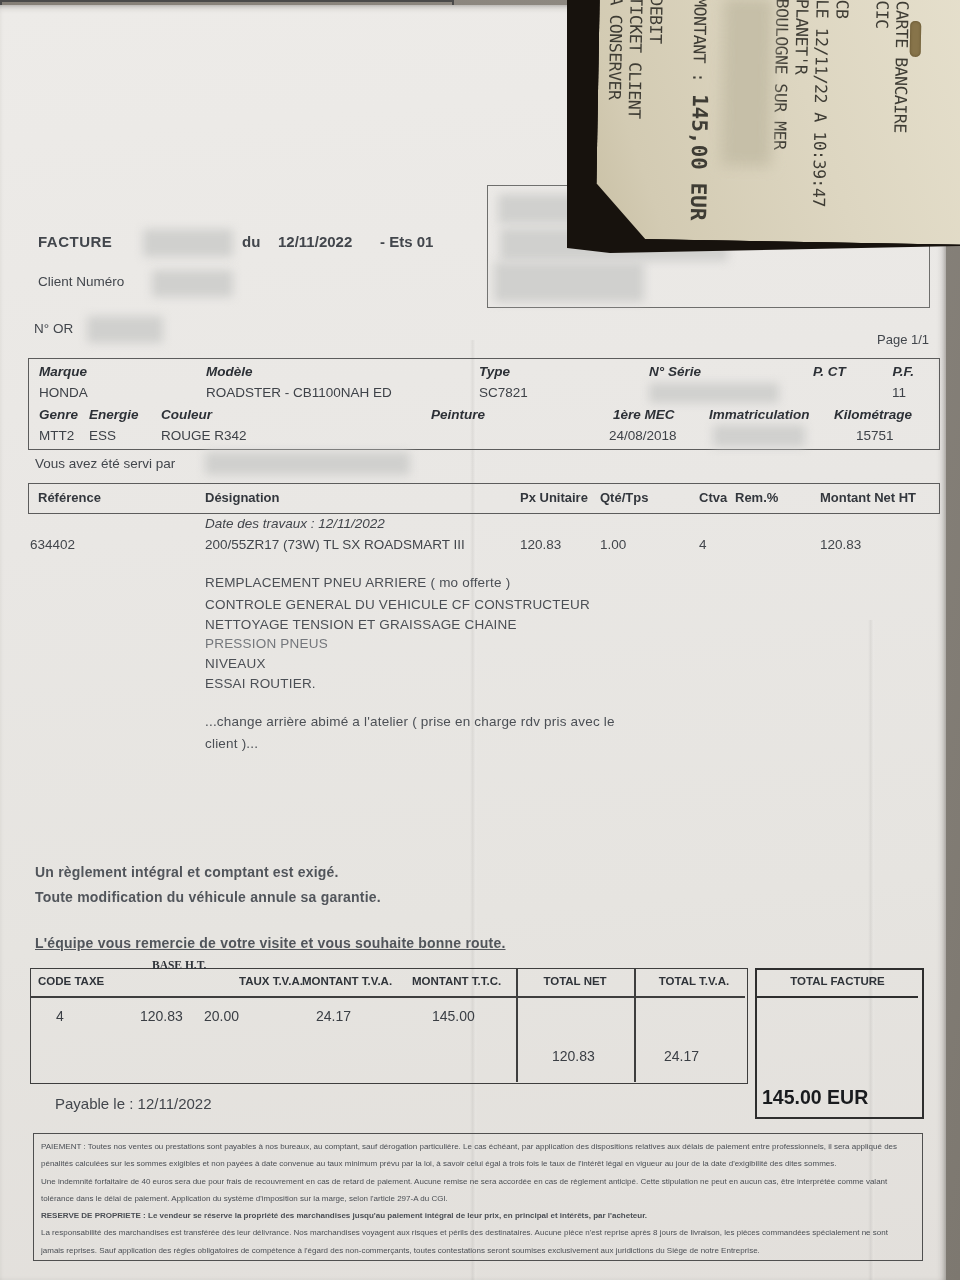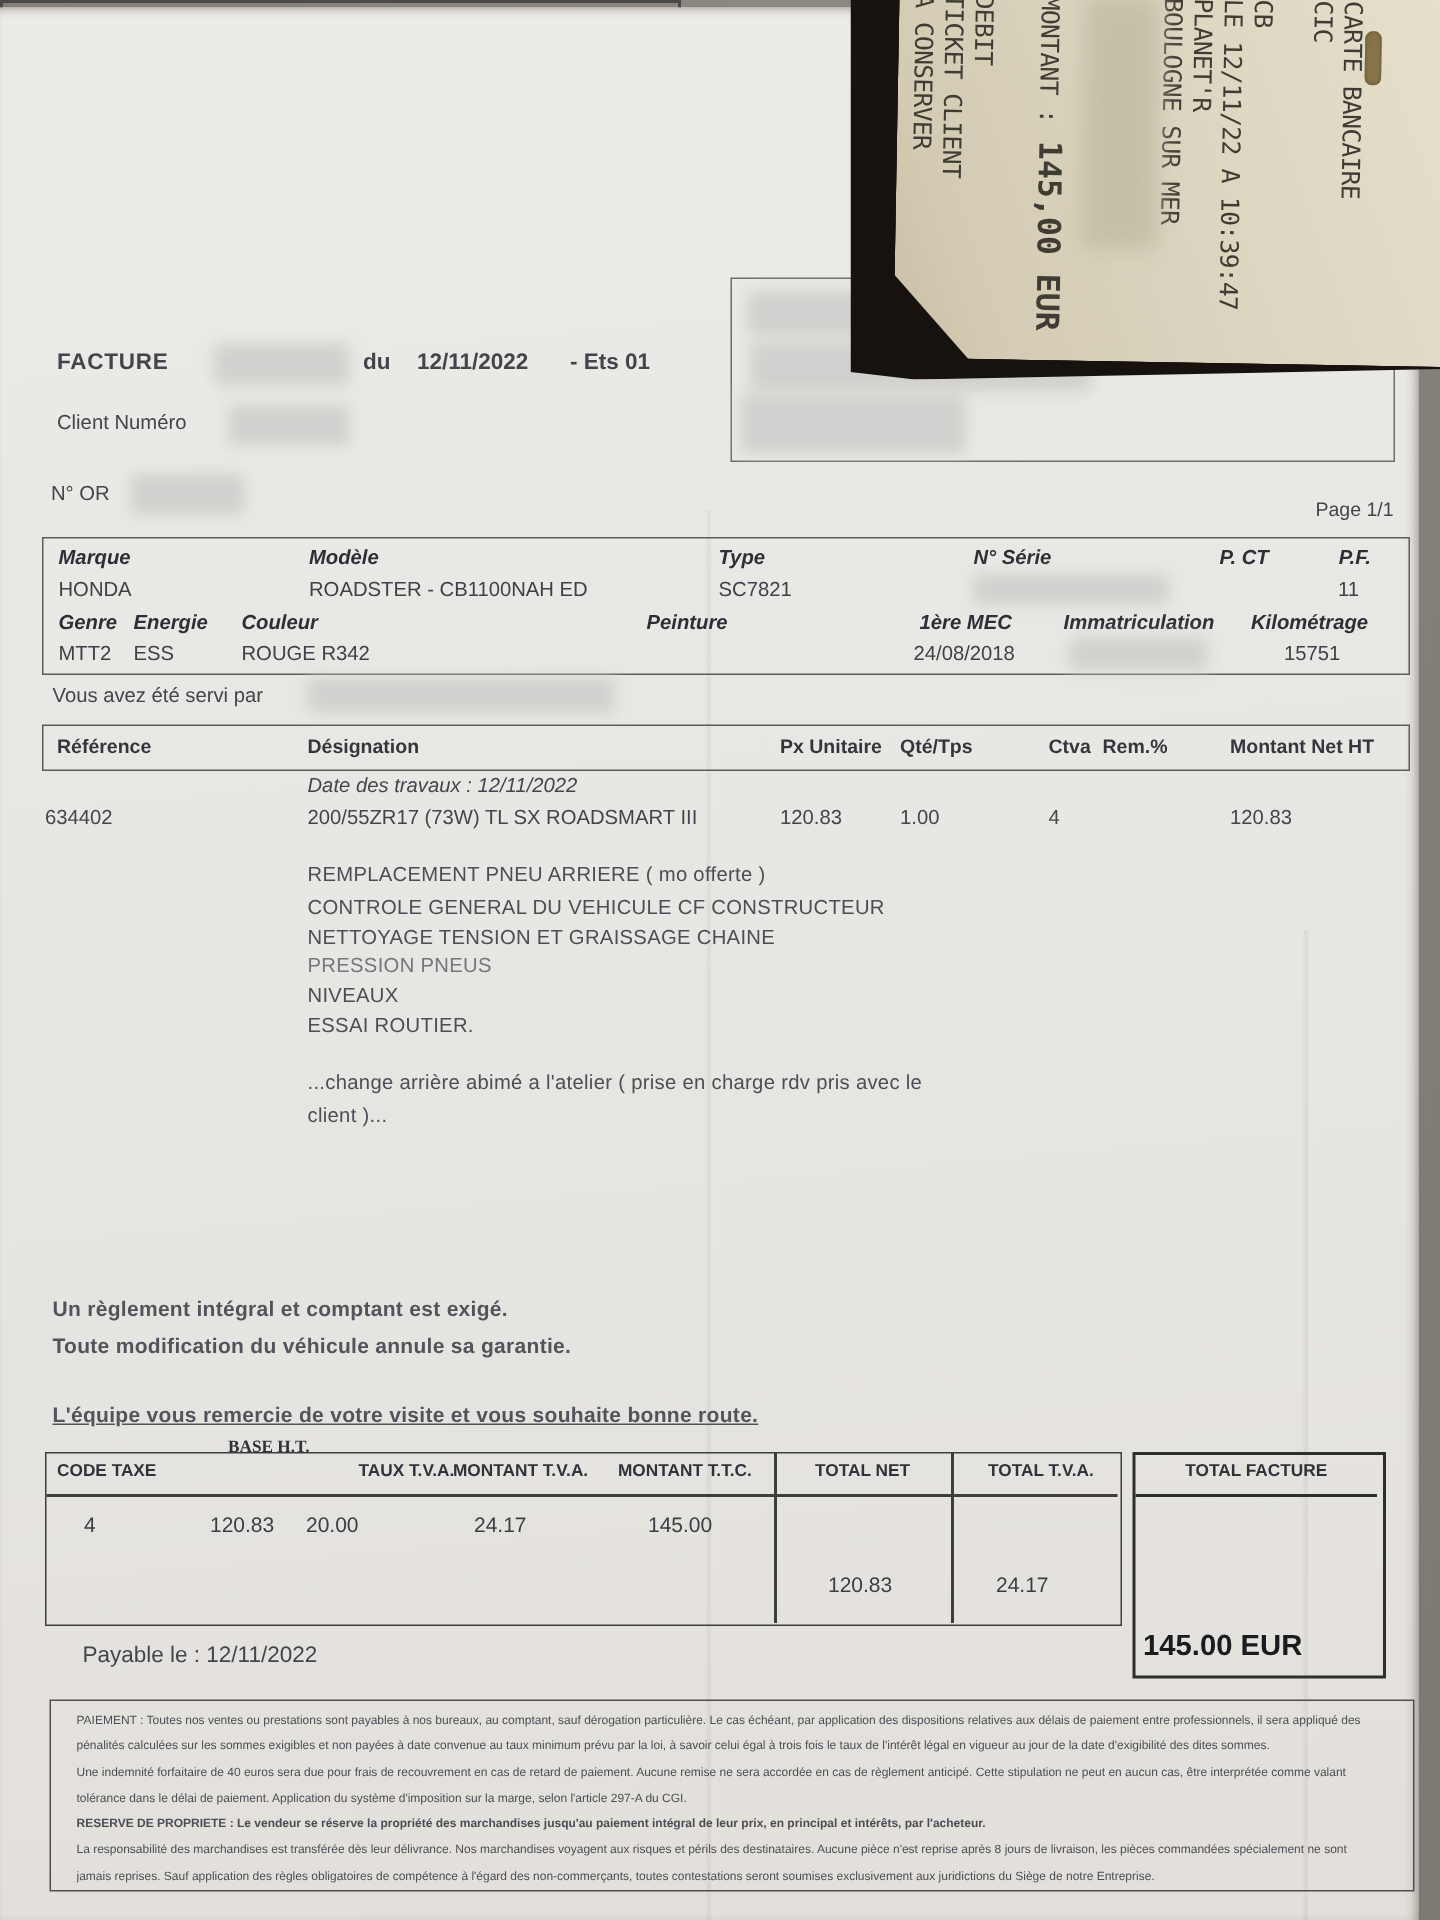--- a/index.html
+++ b/index.html
@@ -24,21 +24,21 @@
   .company .s{font-size:12px;line-height:15.5px;}
   .vh{font-size:13.5px;font-weight:bold;font-style:italic;color:#2c3036;white-space:nowrap;}
   .vv{font-size:13.5px;color:#3e4248;white-space:nowrap;}
   .th{font-size:13px;font-weight:bold;color:#33373d;white-space:nowrap;}
   .td{font-size:13.5px;color:#42464c;white-space:nowrap;}
   .svc{font-size:13.5px;color:#4b4f55;letter-spacing:.2px;white-space:nowrap;}
   .term{font-size:14px;font-weight:bold;color:#51555b;letter-spacing:.2px;white-space:nowrap;}
   .toth{font-size:11.5px;font-weight:bold;color:#2f3339;white-space:nowrap;}
   .totv{font-size:14px;color:#3a3e44;white-space:nowrap;}
   .fp{font-size:8px;line-height:17.3px;color:#4a4e54;white-space:nowrap;overflow:hidden;}
-  .fineprint{left:33px;top:1133px;width:874px;height:118px;border:1.3px solid #4f4f4f;padding:4px 17px;}
+  .fineprint{left:33px;top:1133px;width:874px;height:118px;border:1.3px solid #4f4f4f;padding:4px 7px;}
   .blackobj{position:absolute;left:560px;top:0;width:402px;height:256px;background:#17120d;
             clip-path:polygon(7px 0,402px 0,402px 246px,50px 253px,7px 248px);}
   .receipt{position:absolute;left:980px;top:-20px;width:265px;height:380px;
            transform:rotate(91deg);transform-origin:top left;
            background:linear-gradient(160deg,#e6e0cd 0%,#ddd6c1 45%,#d3cbb3 85%,#c9c0a5 100%);
            clip-path:polygon(0 0,100% 0,100% calc(100% - 50px),calc(100% - 55px) 100%,0 100%);
            padding-top:68px;padding-left:22px;box-sizing:border-box;
            font-family:"DejaVu Sans Mono",monospace;color:#3e3c34;font-size:16.5px;}
   .r-line{height:20px;line-height:20px;letter-spacing:-0.5px;white-space:nowrap;}
   .r-amt{font-size:21px;font-weight:bold;margin-left:12px;letter-spacing:0;}

